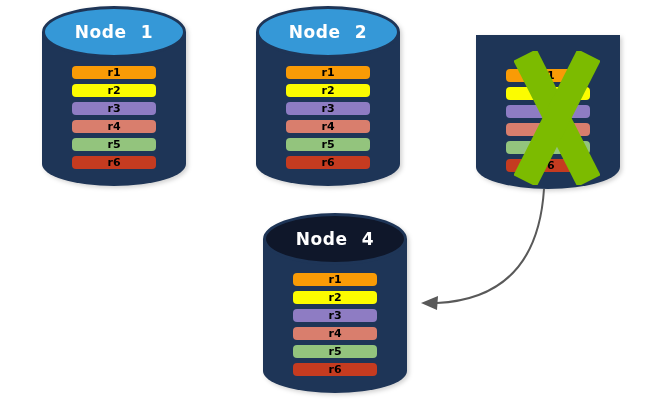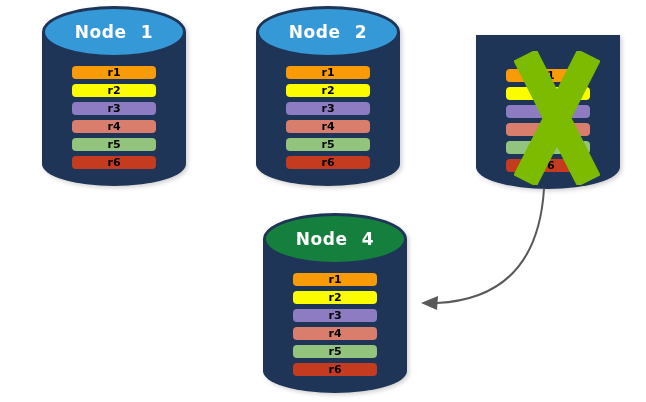--- a/index.html
+++ b/index.html
@@ -119,21 +119,21 @@
       <div class="row" style="background-color: rgb(197, 59, 32);">r6</div>
     </div>
     <svg class="fail-x" width="86" height="134" viewBox="0 0 86 134">
       <line x1="11" y1="4" x2="75" y2="130" stroke="#7CBB00" stroke-width="26" stroke-linecap="butt"></line>
       <line x1="75" y1="4" x2="11" y2="130" stroke="#7CBB00" stroke-width="26" stroke-linecap="butt"></line>
     </svg>
   </div>
 
   <div class="node" style="left:243px; top:213px;">
     <div class="cyl-body" style="background-color: rgb(30, 53, 87);"></div>
-    <div class="cyl-top" style="background-color: #15803d;">
+    <div class="cyl-top" style="background-color: #0f172a;">
       <span class="node-title">Node 4</span>
     </div>
     <div class="rows">
       <div class="row" style="background-color: rgb(249, 155, 6);">r1</div>
       <div class="row" style="background-color: rgb(252, 252, 0);">r2</div>
       <div class="row" style="background-color: rgb(142, 124, 195);">r3</div>
       <div class="row" style="background-color: rgb(217, 126, 109);">r4</div>
       <div class="row" style="background-color: rgb(147, 196, 125);">r5</div>
       <div class="row" style="background-color: rgb(197, 59, 32);">r6</div>
     </div>

